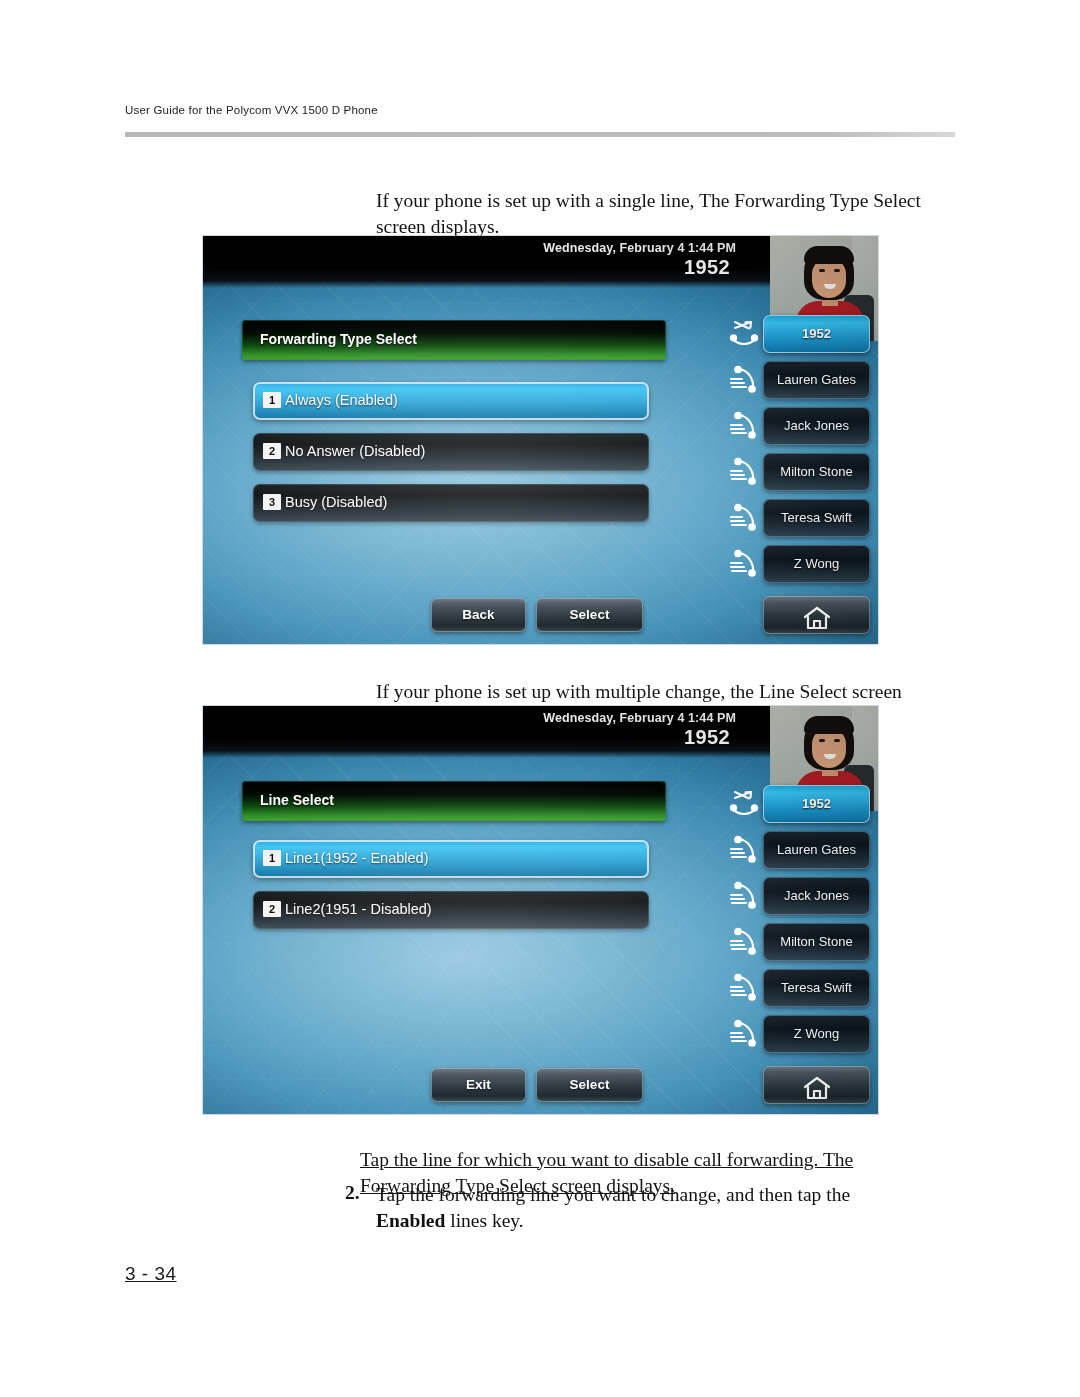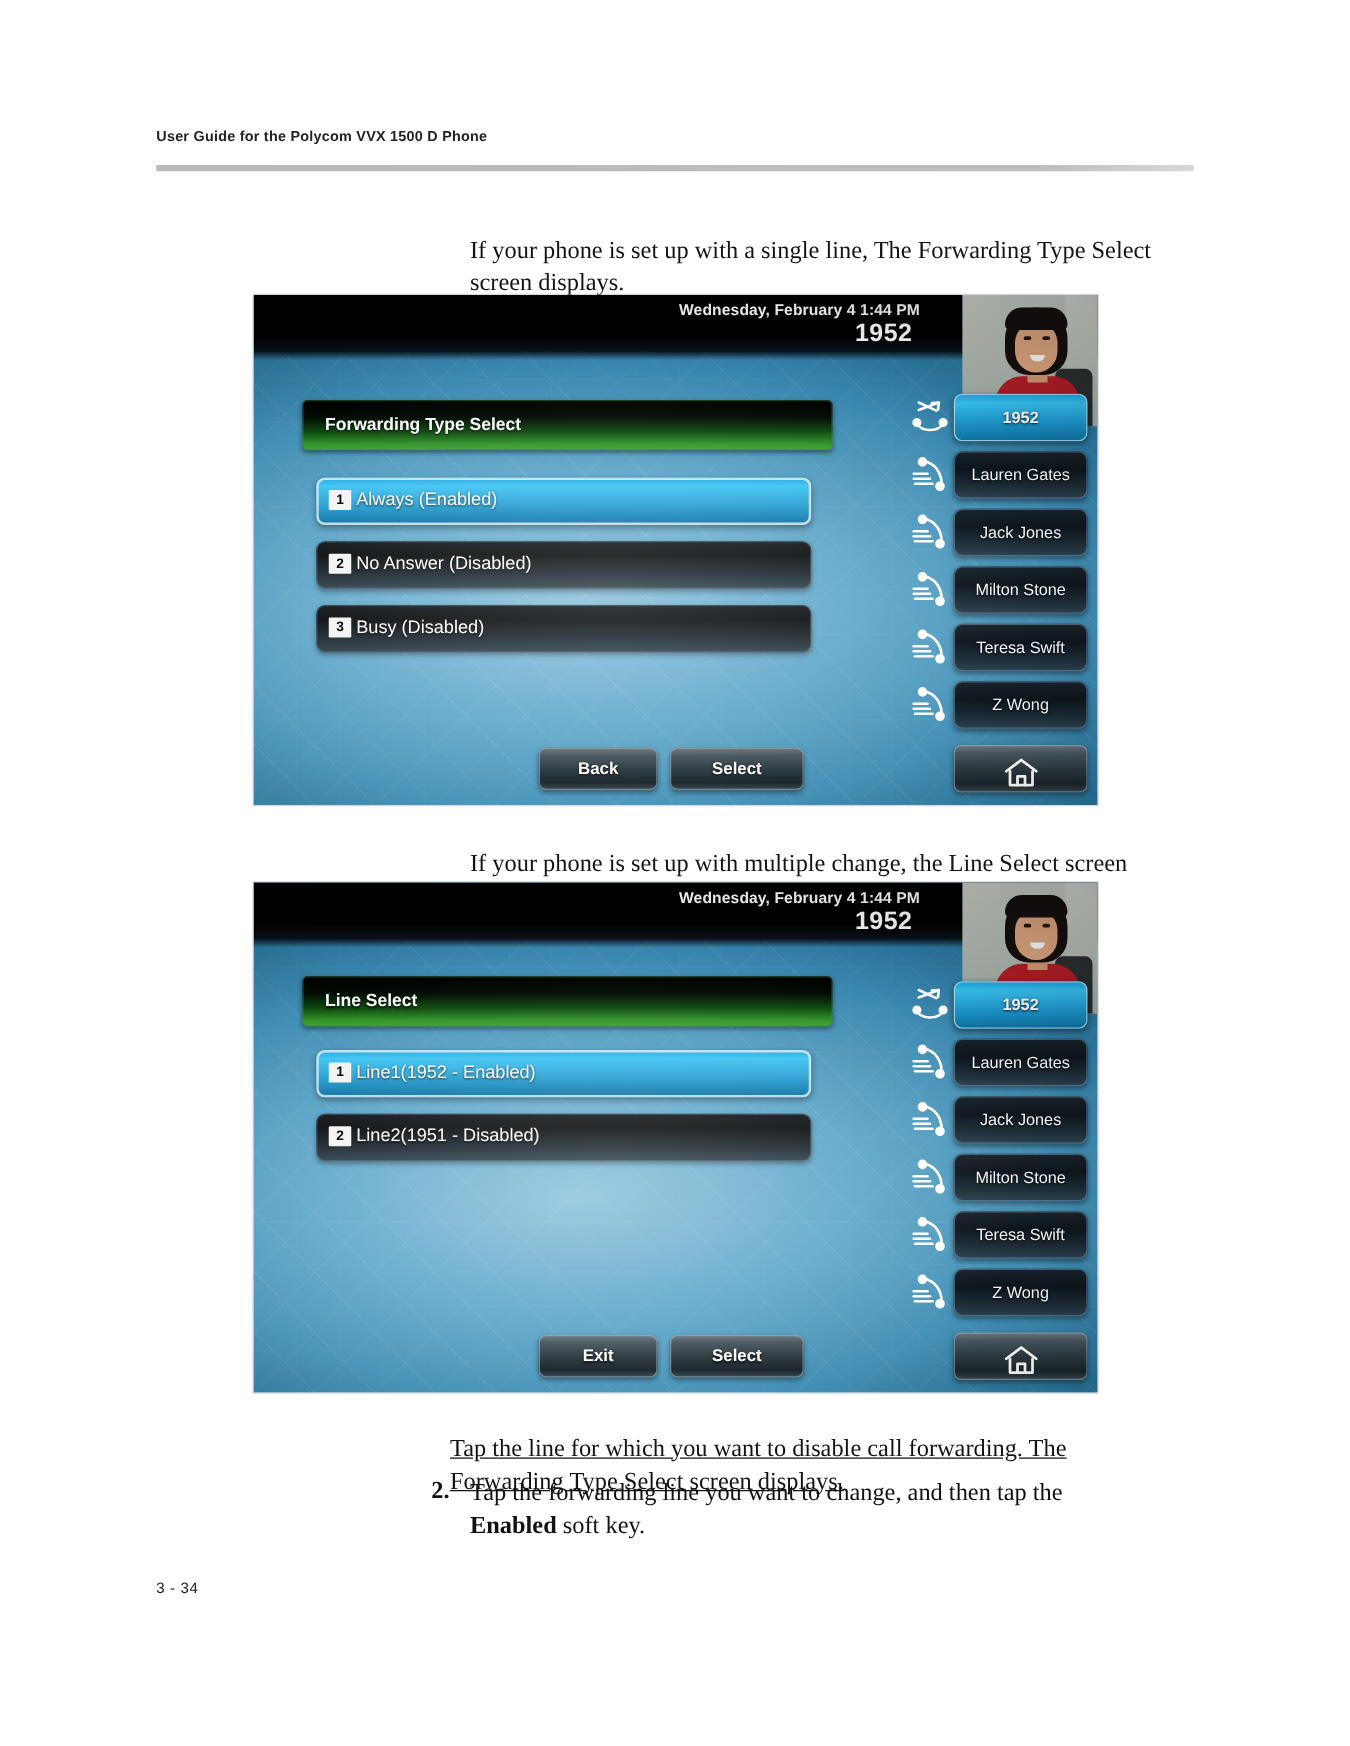--- a/index.html
+++ b/index.html
@@ -1,24 +1,24 @@
 <!DOCTYPE html>
 <html><head>
 <meta charset="utf-8">
 <style>
   html,body{margin:0;padding:0;background:#ffffff;}
   body{width:1080px;height:1397px;position:relative;font-family:"Liberation Serif",serif;color:#111;}
 
   
   .running-head{position:absolute;left:125px;top:104px;font-family:"Liberation Sans",sans-serif;
-    font-size:11.5px;font-weight:700;letter-spacing:.2px;color:#222;}
+    font-size:11.5px;font-weight:400;letter-spacing:.2px;color:#222;}
   .head-rule{position:absolute;left:125px;top:132px;width:830px;height:5px;
     background:linear-gradient(to right,#b9b9b9,#bdbdbd 85%,#d8d8d8);}
   .folio{position:absolute;left:125px;top:1263px;font-family:"Liberation Sans",sans-serif;
-    font-size:12px;color:#1a1a1a;letter-spacing:.5px;}
+    font-size:19px;color:#1a1a1a;letter-spacing:.5px;text-decoration:underline;}
 
   
   .para{position:absolute;font-family:"Liberation Serif",serif;font-size:19.5px;line-height:26px;color:#141414;}
   .p-single{left:376px;top:168px;width:572px;}
   .p-multi{left:376px;top:659px;width:590px;}
   .p-tap{left:360px;top:1127px;width:510px;text-decoration:underline;}
   .step{position:absolute;left:345px;top:1182px;width:540px;}
   .step .num{position:absolute;left:0;top:0;font-weight:700;font-size:19.5px;}
   .step .txt{margin-left:31px;font-size:19.5px;line-height:26px;}
   .step b{font-weight:700;}
@@ -113,21 +113,21 @@
 
 <div class="running-head">User Guide for the Polycom VVX 1500 D Phone</div>
 <div class="head-rule"></div>
 
 <p class="para p-single">If your phone is set up with a single line, The Forwarding Type Select screen displays.</p>
 <p class="para p-multi">If your phone is set up with multiple change, the Line Select screen displays.</p>
 <p class="para p-tap">Tap the line for which you want to disable call forwarding. The Forwarding Type Select screen displays.</p>
 
 <div class="step">
   <span class="num">2.</span>
-  <div class="txt"><span>Tap the forwarding line you want to change, and then tap the </span><b>Enabled</b><span> soft key.</span></div>
+  <div class="txt"><span>Tap the forwarding line you want to change, and then tap the </span><b>Enabled</b><span> lines key.</span></div>
 </div>
 
 <div class="folio">3 - 34</div>
 
 <div class="phone" id="shot1">
   <div class="tex"></div>
 
   <div class="statusbar">
     <div class="sb-date">Wednesday, February 4  1:44 PM</div>
     <div class="sb-ext">1952</div>

